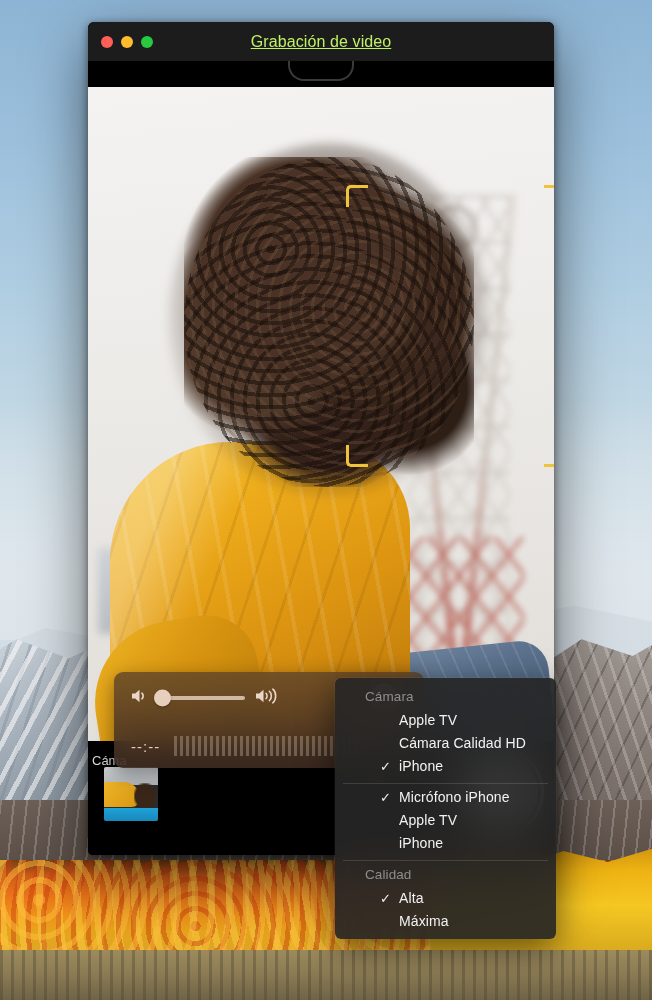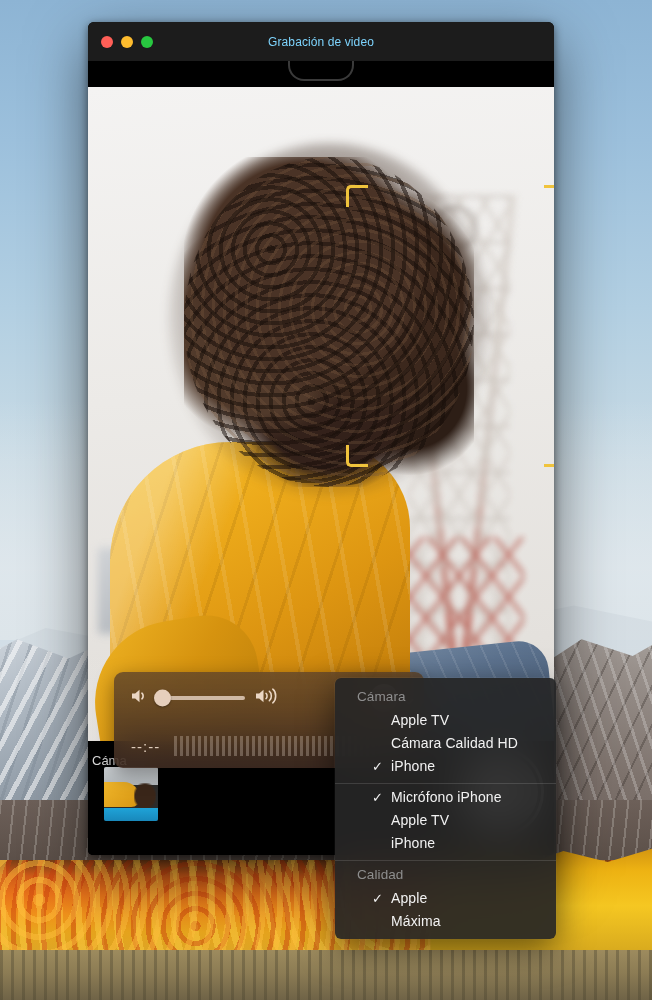--- a/index.html
+++ b/index.html
@@ -92,21 +92,21 @@
     position:relative; height:39px; background:#1c1c1c;
     display:flex; align-items:center; flex:none;
   }
   .traffic { display:flex; gap:8px; margin-left:13px; }
   .tl { width:12px; height:12px; border-radius:50%; }
   .tl.red { background:#ff5f57; }
   .tl.yellow { background:#febc2e; }
   .tl.green { background:#28c840; }
   #win-title {
     position:absolute; left:0; right:0; text-align:center;
-    color:#7dd3fc; font-size:12px; letter-spacing:.1px; pointer-events:none;
+    color:#bef264; font-size:16px; letter-spacing:.1px; pointer-events:none;text-decoration:underline;
   }
 
   
   #video {
     position:absolute; left:0; top:39px; width:466px; height:794px;
     background:#000; overflow:hidden;
   }
   #feed {
     position:absolute; left:0; top:26px; width:466px; height:715px;
     overflow:hidden; background:#eceae8;
@@ -329,21 +329,21 @@
     box-shadow:0 0 0 3px #000, 0 0 0 6px #fff;
   }
 
   
   #menu {
     position:absolute; left:335px; top:678px; width:221px;
     border-radius:6px; z-index:40;
     background:rgba(38,38,38,.93);
     backdrop-filter:blur(22px) saturate(150%);
     box-shadow:0 10px 34px rgba(0,0,0,.55), 0 0 0 .5px rgba(255,255,255,.09);
-    padding:6px 0 7px;
+    padding:6px 8px 7px;
     overflow:hidden;
   }
   .m-head {
     color:#8e8e8e; font-size:13.5px; padding:5px 0 4px 22px; letter-spacing:.1px;
   }
   .m-item {
     position:relative; color:#f2f2f2; font-size:14px;
     padding:3.5px 0 3.5px 40px; letter-spacing:.1px; white-space:nowrap;margin-left:16px;
   }
   .m-item .tick {
@@ -520,19 +520,19 @@
   </div>
   <div class="m-item">
     <span>iPhone</span>
   </div>
 
   <div class="m-sep"></div>
 
   <div class="m-head">Calidad</div>
   <div class="m-item">
     <span class="tick">✓</span>
-    <span>Apple</span>
+    <span>Alta</span>
   </div>
   <div class="m-item">
     <span>Máxima</span>
   </div>
 
 </div>
 
 </body></html>

